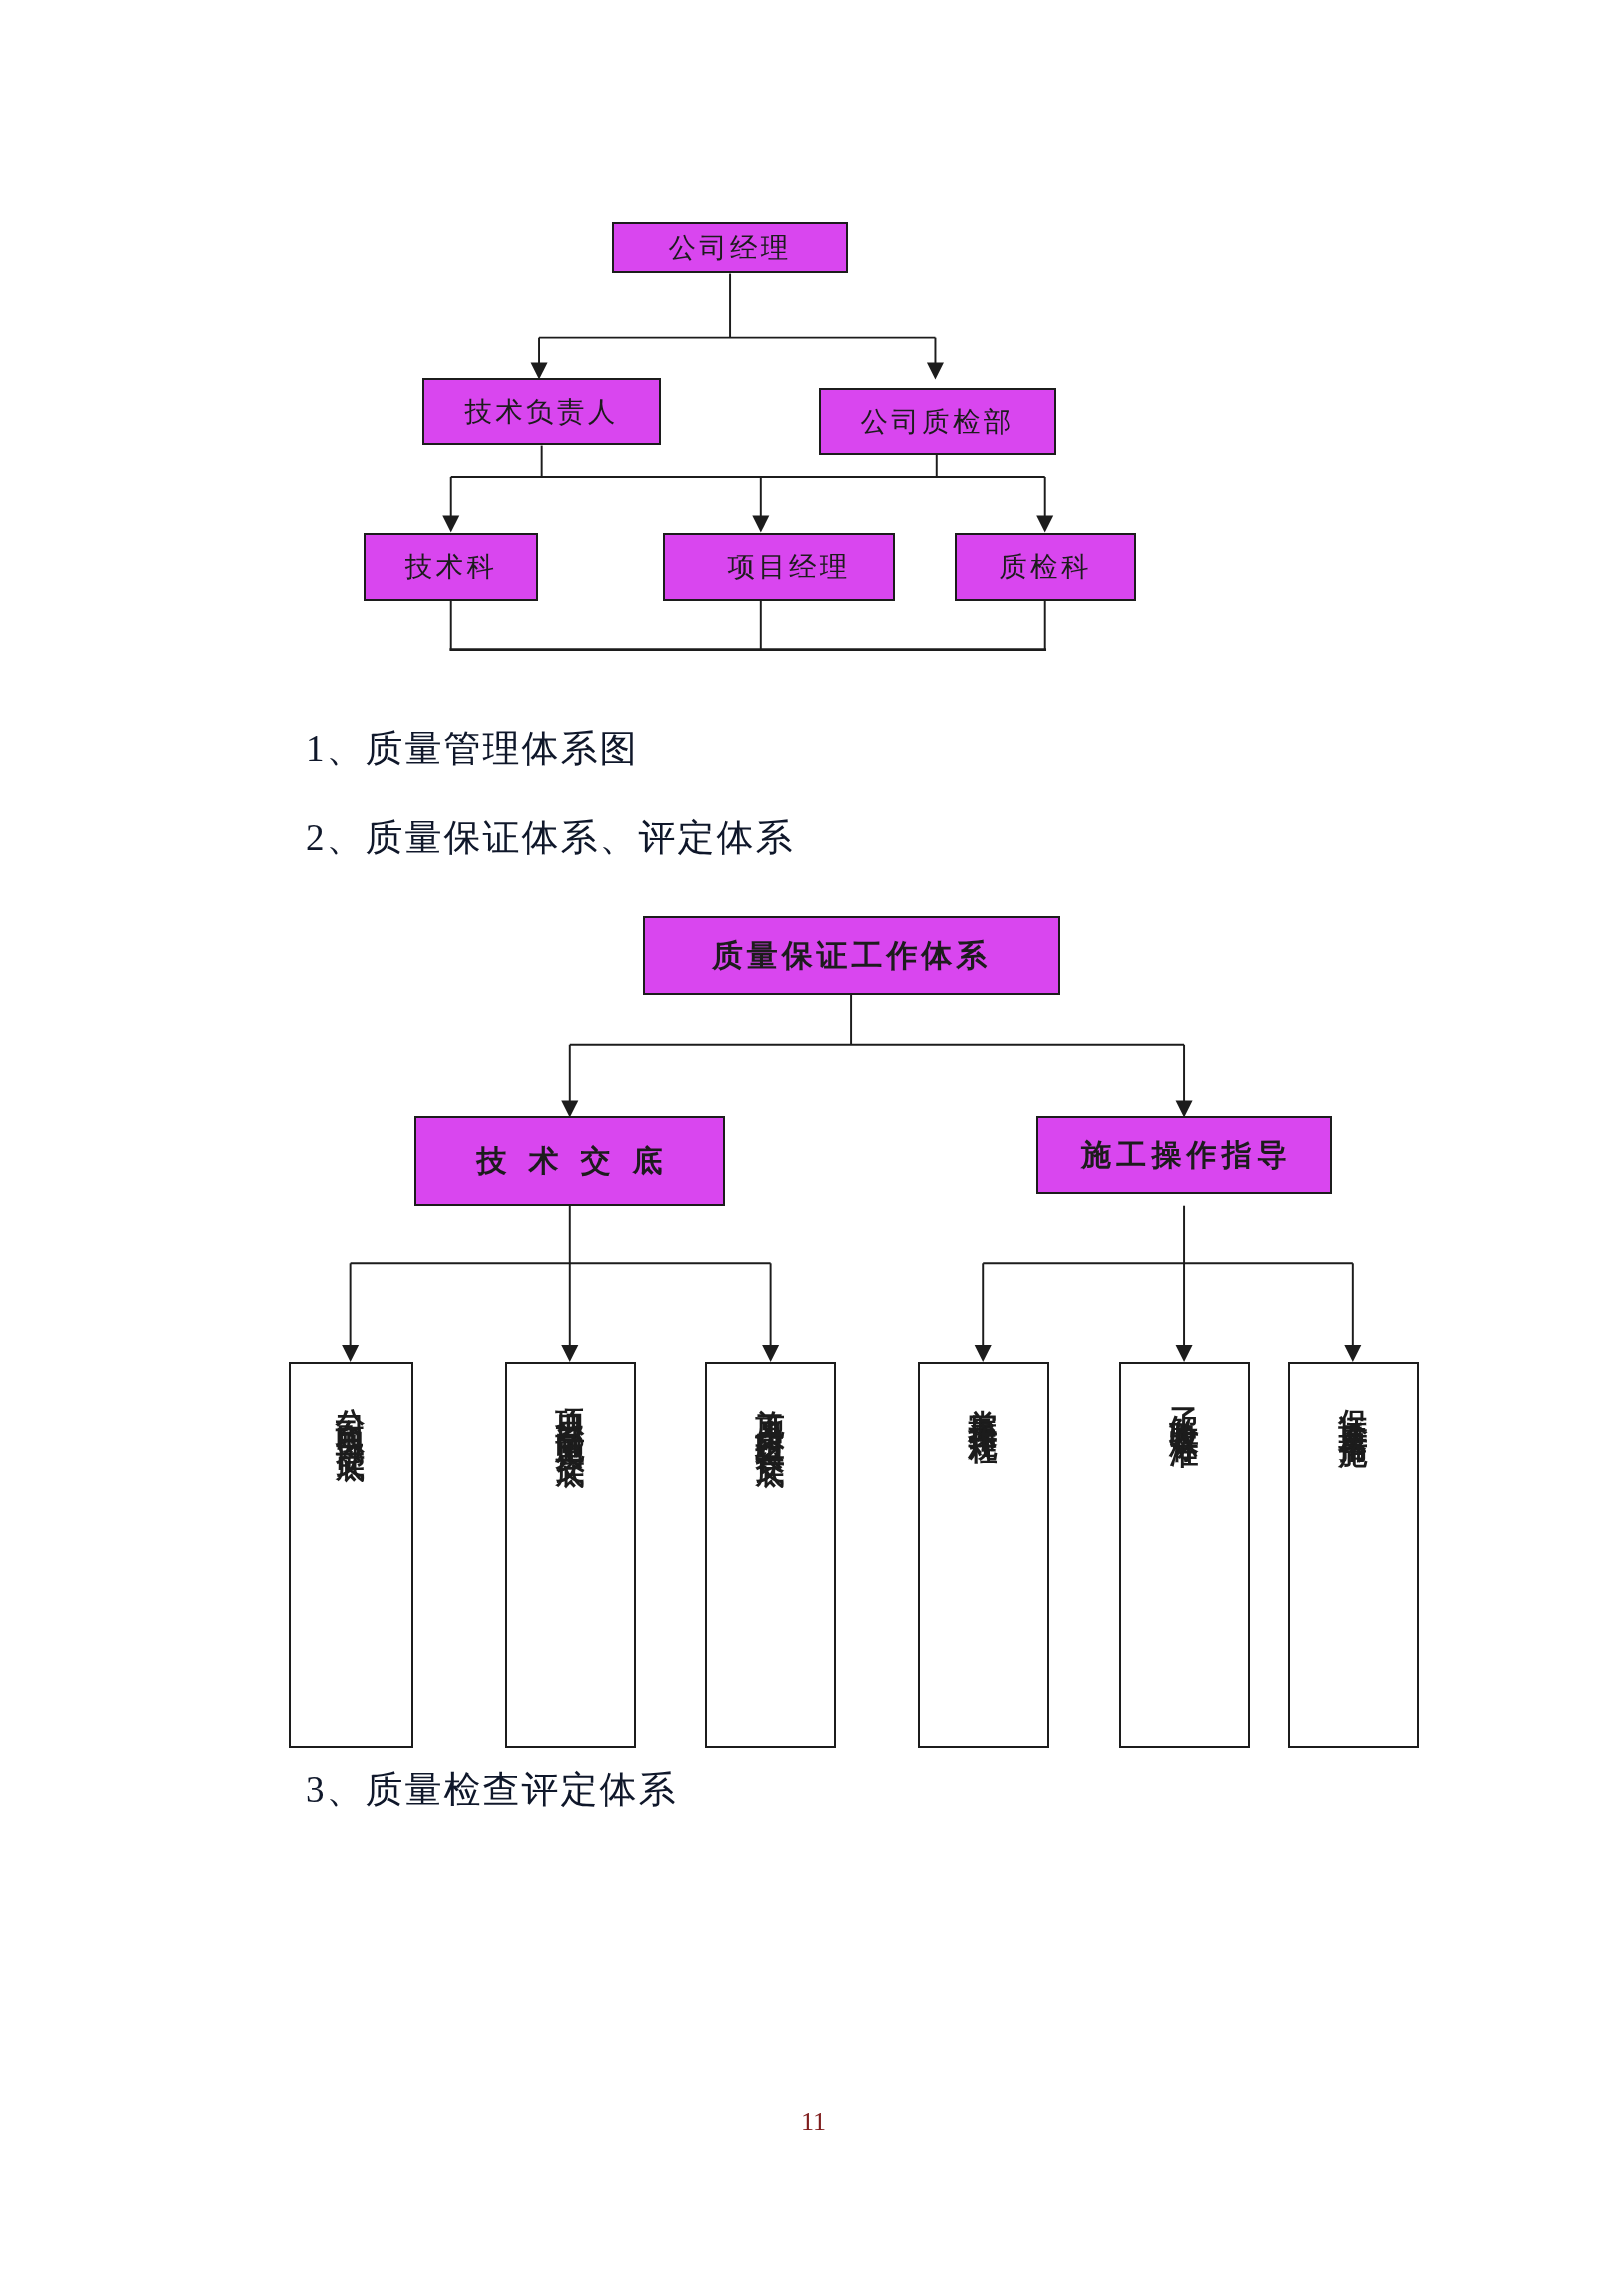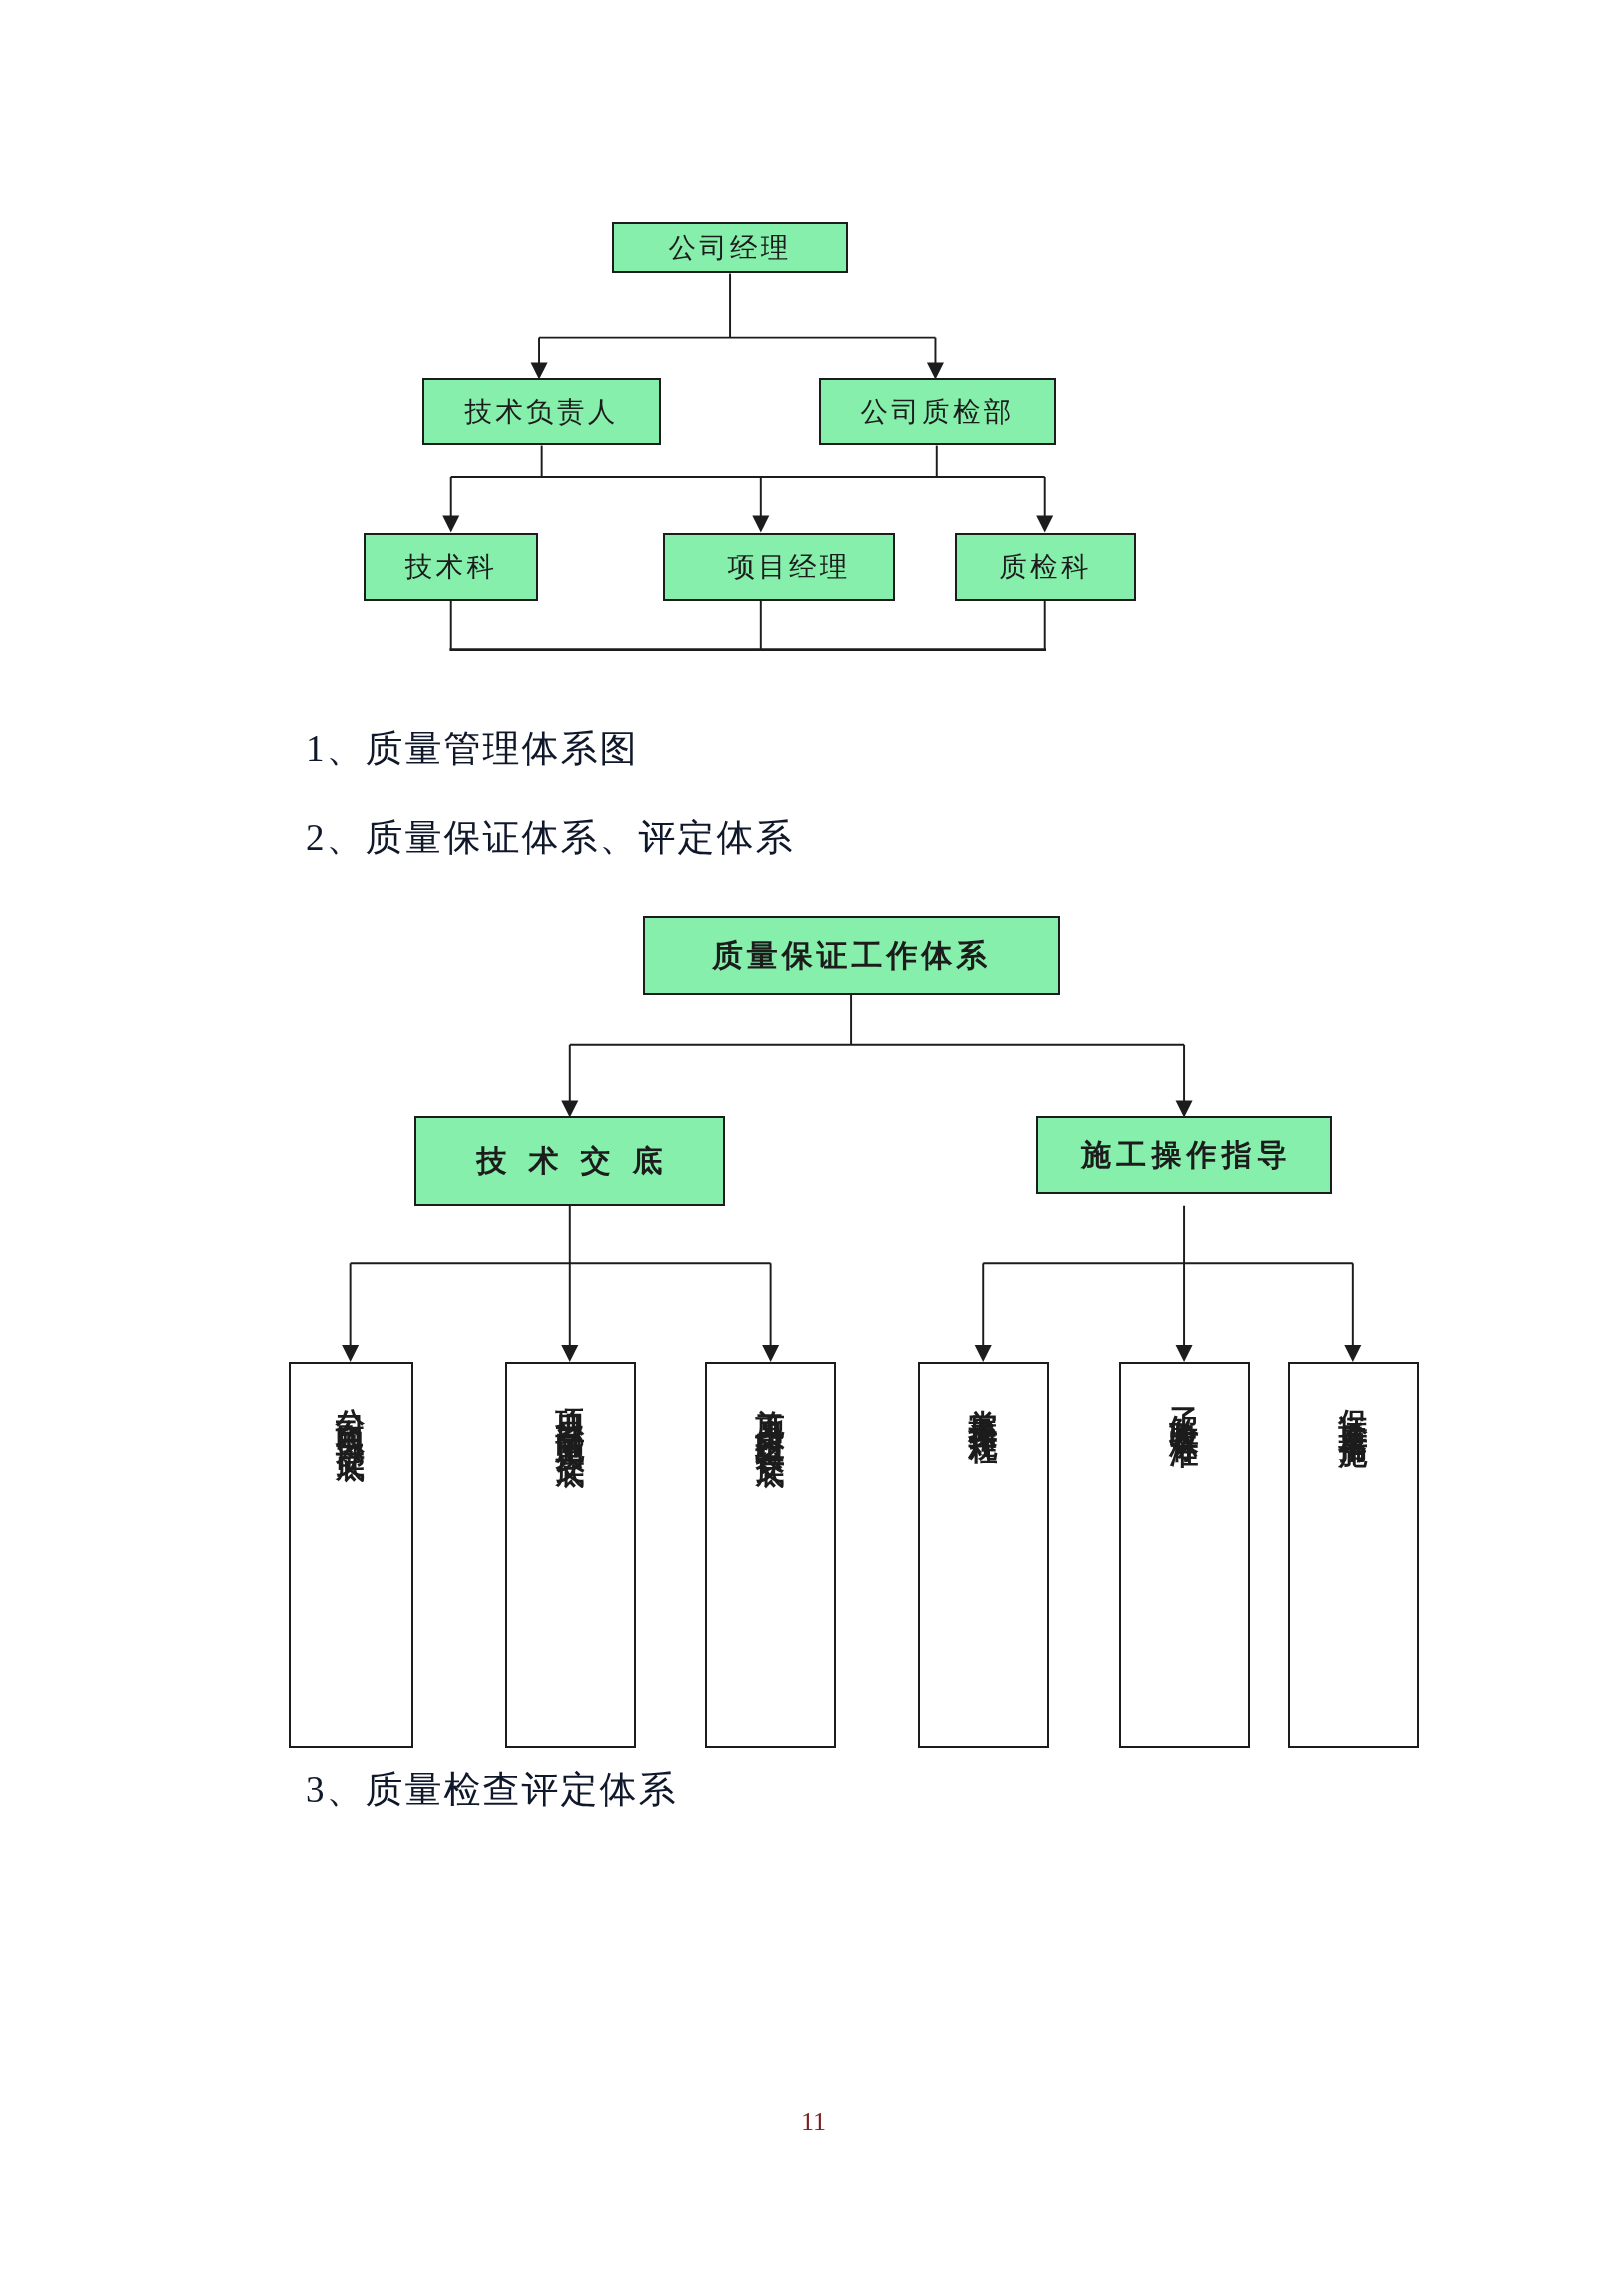--- a/index.html
+++ b/index.html
@@ -8,21 +8,21 @@
     width:1623px;height:2295px;
     background:#ffffff;
     font-family:"Liberation Sans","DejaVu Sans",sans-serif;
     color:#1c1c1c;
     overflow:hidden;
   }
   .lines{position:absolute;left:0;top:0;width:1623px;height:2295px;}
   .node{
     position:absolute;
     border:2px solid #1c1c1c;
-    background:#86efac;
+    background:#d946ef;
     display:flex;align-items:center;justify-content:center;
     box-sizing:border-box;
     color:#1c1c1c;
   }
   .n1{font-size:27.5px;font-weight:500;letter-spacing:3.3px;}
   .root2{font-size:31px;font-weight:700;letter-spacing:3.9px;}
   .branch{font-size:30px;font-weight:700;}
   .sp-wide{letter-spacing:22px;margin-right:-22px;}
   .sp-med{letter-spacing:5.2px;margin-right:-5.2px;}
   .vbox{
@@ -111,21 +111,21 @@
       <polygon points="2055,2056 2081,2056 2068,2082"></polygon>
     </g>
   </svg>
 
   <div class="node n1" style="left:612px;top:222px;width:236px;height:51px;">
     <span>公司经理</span>
   </div>
   <div class="node n1" style="left:422px;top:378px;width:239px;height:67px;align-items:center;">
     <span>技术负责人</span>
   </div>
-  <div class="node n1" style="left:819px;top:378px;width:237px;height:67px;">
+  <div class="node n1" style="left:819px;top:388px;width:237px;height:67px;">
     <span>公司质检部</span>
   </div>
   <div class="node n1" style="left:364px;top:533px;width:174px;height:68px;">
     <span>技术科</span>
   </div>
   <div class="node n1" style="left:663px;top:533px;width:232px;height:68px;padding-left:20px;">
     <span>项目经理</span>
   </div>
   <div class="node n1" style="left:955px;top:533px;width:181px;height:68px;">
     <span>质检科</span>

